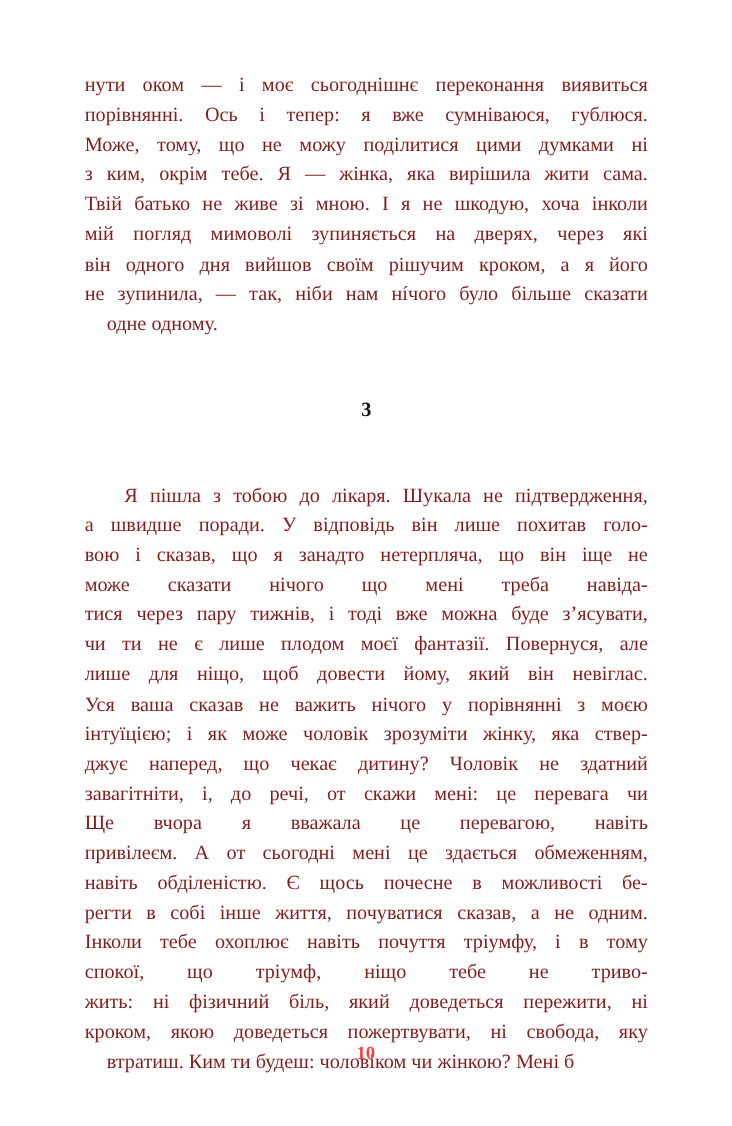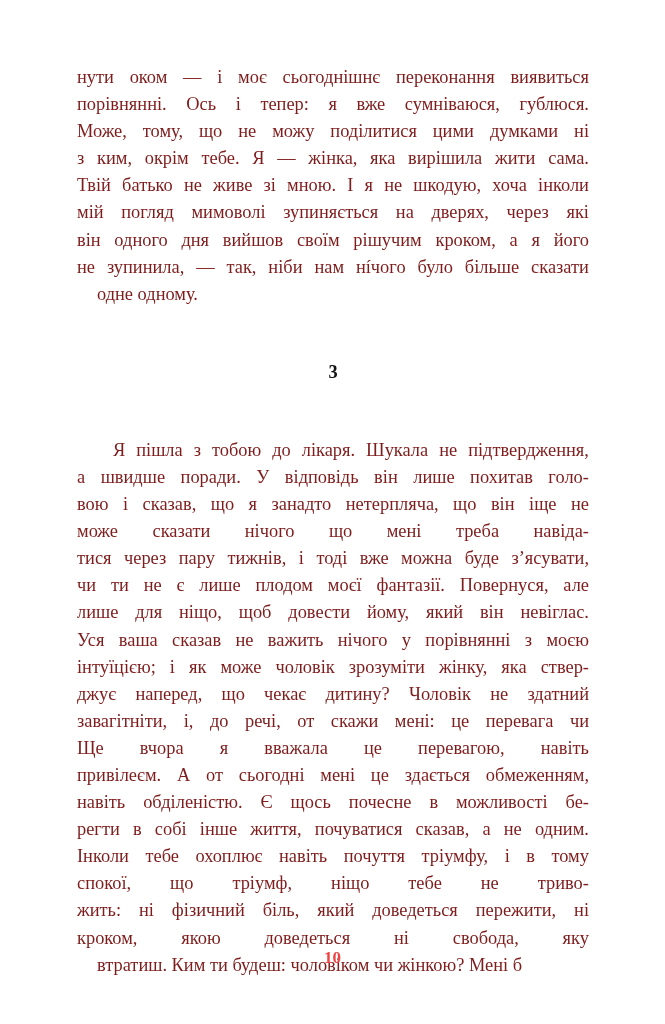--- a/index.html
+++ b/index.html
@@ -118,18 +118,18 @@
         <div class="line just"><span>інтуїцією;</span><span>і</span><span>як</span><span>може</span><span>чоловік</span><span>зрозуміти</span><span>жінку,</span><span>яка</span><span>ствер-</span></div>
         <div class="line just"><span>джує</span><span>наперед,</span><span>що</span><span>чекає</span><span>дитину?</span><span>Чоловік</span><span>не</span><span>здатний</span></div>
         <div class="line just"><span>завагітніти,</span><span>і,</span><span>до</span><span>речі,</span><span>от</span><span>скажи</span><span>мені:</span><span>це</span><span>перевага</span><span>чи</span></div>
         <div class="line just"><span>Ще</span><span>вчора</span><span>я</span><span>вважала</span><span>це</span><span>перевагою,</span><span>навіть</span></div>
         <div class="line just"><span>привілеєм.</span><span>А</span><span>от</span><span>сьогодні</span><span>мені</span><span>це</span><span>здається</span><span>обмеженням,</span></div>
         <div class="line just"><span>навіть</span><span>обділеністю.</span><span>Є</span><span>щось</span><span>почесне</span><span>в</span><span>можливості</span><span>бе-</span></div>
         <div class="line just"><span>регти</span><span>в</span><span>собі</span><span>інше</span><span>життя,</span><span>почуватися</span><span>сказав,</span><span>а</span><span>не</span><span>одним.</span></div>
         <div class="line just"><span>Інколи</span><span>тебе</span><span>охоплює</span><span>навіть</span><span>почуття</span><span>тріумфу,</span><span>і</span><span>в</span><span>тому</span></div>
         <div class="line just"><span>спокої,</span><span>що</span><span>тріумф,</span><span>ніщо</span><span>тебе</span><span>не</span><span>триво-</span></div>
         <div class="line just"><span>жить:</span><span>ні</span><span>фізичний</span><span>біль,</span><span>який</span><span>доведеться</span><span>пережити,</span><span>ні</span></div>
-        <div class="line just"><span>кроком,</span><span>якою</span><span>доведеться</span><span>ні</span><span>свобода,</span><span>яку</span></div>
+        <div class="line just"><span>кроком,</span><span>якою</span><span>доведеться</span><span>пожертвувати,</span><span>ні</span><span>свобода,</span><span>яку</span></div>
         <div class="line last">втратиш. Ким ти будеш: чоловіком чи жінкою? Мені б</div>
       </div>
     </div>
   <div class="folio">10</div>
 </div>
 
 </body></html>

